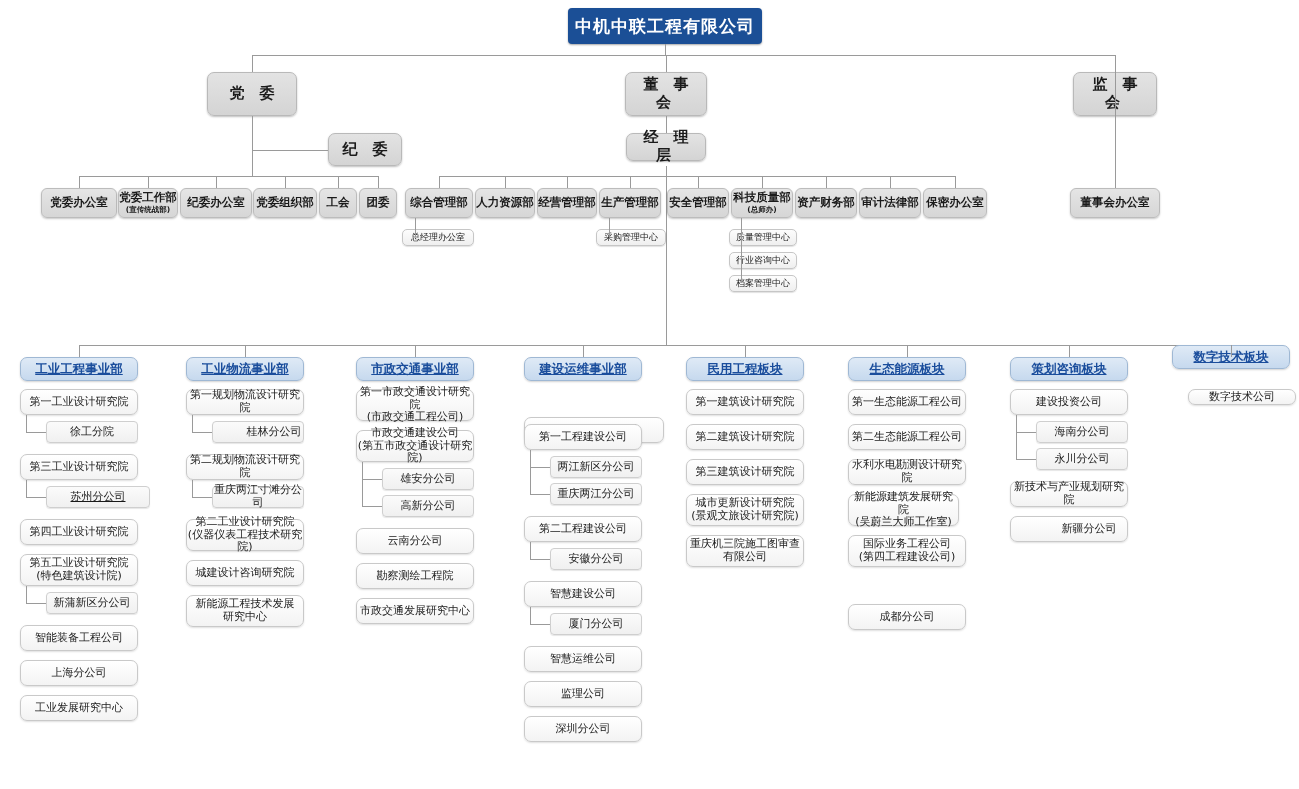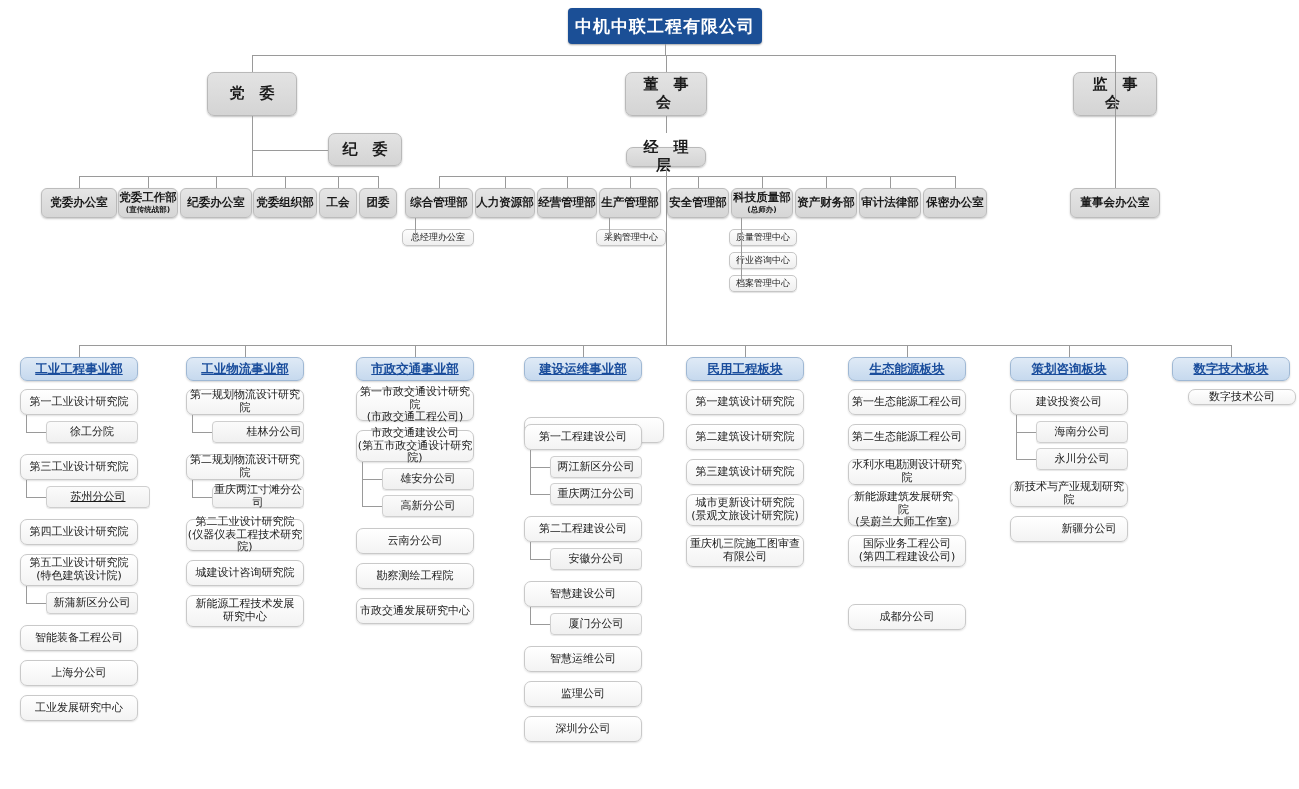--- a/index.html
+++ b/index.html
@@ -103,21 +103,21 @@
 <body>
 
 <div id="chart">
     <div class="box root" style="left: 568px; top: 8px; width: 194px; height: 36px;">中机中联工程有限公司</div>
     <div class="ln v" style="left: 665px; top: 44px; height: 11px;"></div>
     <div class="ln h" style="left: 252px; top: 55px; width: 863px;"></div>
     <div class="box lv2" style="left: 207px; top: 72px; width: 90px; height: 44px;">党  委</div>
     <div class="box lv2" style="left: 625px; top: 72px; width: 82px; height: 44px;">董 事 会</div>
     <div class="box lv2" style="left: 1073px; top: 72px; width: 84px; height: 44px;">监 事 会</div>
     <div class="box lv2" style="left: 328px; top: 133px; width: 74px; height: 33px;">纪  委</div>
-    <div class="box lv2" style="left: 626px; top: 147px; width: 80px; height: 20px;">经 理 层</div>
+    <div class="box lv2" style="left: 626px; top: 133px; width: 80px; height: 28px;">经 理 层</div>
     <div class="ln v" style="left: 252px; top: 55px; height: 17px;"></div>
     <div class="ln v" style="left: 666px; top: 55px; height: 17px;"></div>
     <div class="ln v" style="left: 1115px; top: 55px; height: 17px;"></div>
     <div class="ln v" style="left: 252px; top: 116px; height: 60px;"></div>
     <div class="ln h" style="left: 252px; top: 149.5px; width: 76px;"></div>
     <div class="ln v" style="left: 666px; top: 116px; height: 17px;"></div>
     <div class="ln v" style="left: 666px; top: 166px; height: 179px;"></div>
     <div class="ln h" style="left: 79px; top: 176px; width: 299px;"></div>
     <div class="ln h" style="left: 439px; top: 176px; width: 516px;"></div>
     <div class="box dept" style="left: 41px; top: 188px; width: 76px; height: 30px;"><div>党委办公室</div></div>
@@ -259,16 +259,16 @@
     <div class="box divhead" style="left: 1010px; top: 357px; width: 118px; height: 24px;">策划咨询板块</div>
     <div class="ln v" style="left: 1069px; top: 345px; height: 12px;"></div>
     <div class="box unit" style="left: 1010px; top: 389px; width: 118px; height: 26px;">建设投资公司</div>
     <div class="box child" style="left: 1036px; top: 421px; width: 92px; height: 22px;">海南分公司</div>
     <div class="ln h" style="left: 1016px; top: 432px; width: 20px;"></div>
     <div class="box child" style="left: 1036px; top: 448px; width: 92px; height: 22px;">永川分公司</div>
     <div class="ln h" style="left: 1016px; top: 459px; width: 20px;"></div>
     <div class="ln v" style="left: 1016px; top: 415px; height: 44px;"></div>
     <div class="box unit" style="left: 1010px; top: 481px; width: 118px; height: 26px;">新技术与产业规划研究院</div>
     <div class="box unit" style="left: 1010px; top: 516px; width: 118px; height: 26px; padding-left: 40px;">新疆分公司</div>
-    <div class="box divhead" style="left: 1172px; top: 357px; width: 118px; height: 24px;">数字技术板块</div>
+    <div class="box divhead" style="left: 1172px; top: 345px; width: 118px; height: 24px;">数字技术板块</div>
     <div class="ln v" style="left: 1231px; top: 345px; height: 12px;"></div>
     <div class="box unit" style="left: 1188px; top: 389px; width: 108px; height: 16px; text-align: center;">数字技术公司</div>
   </div>
 
 </body></html>

